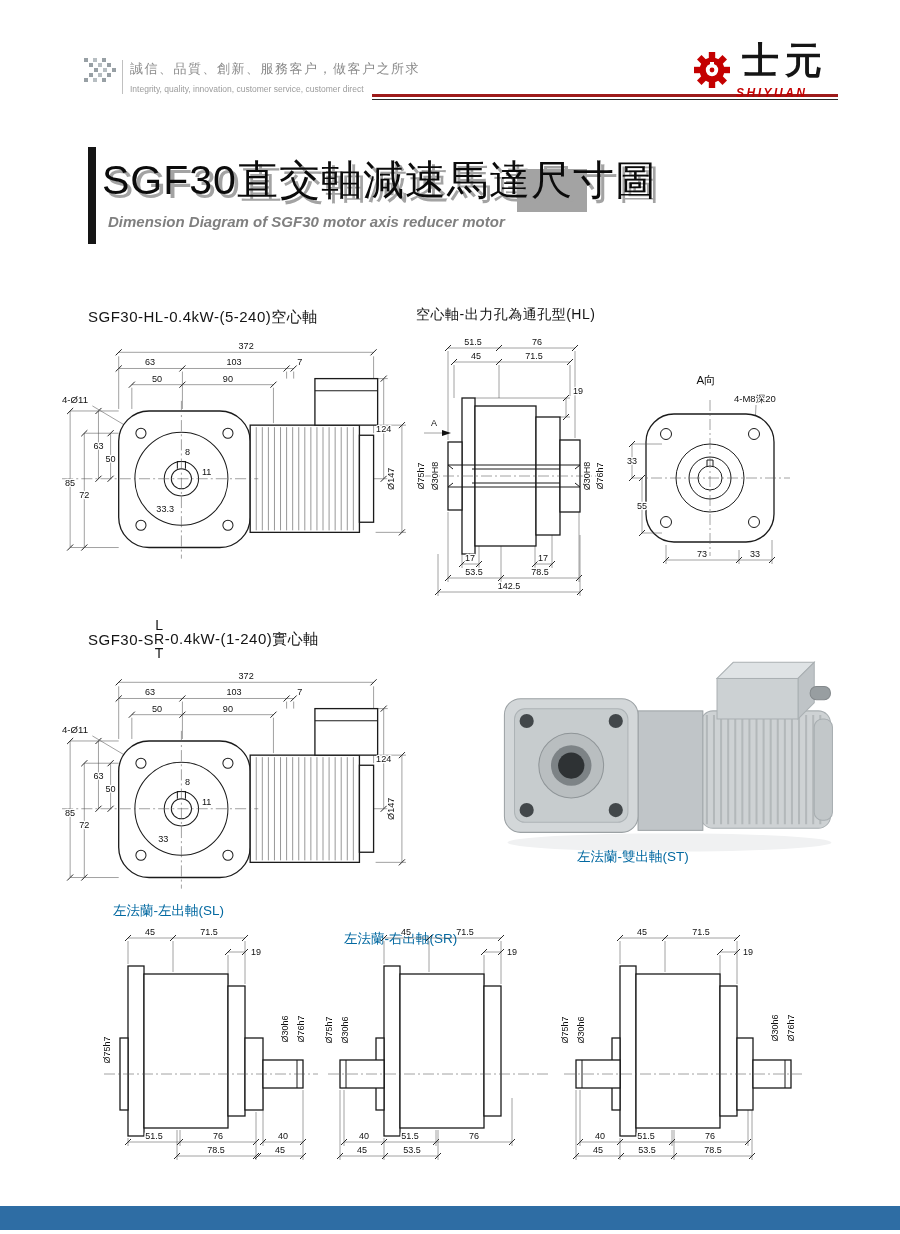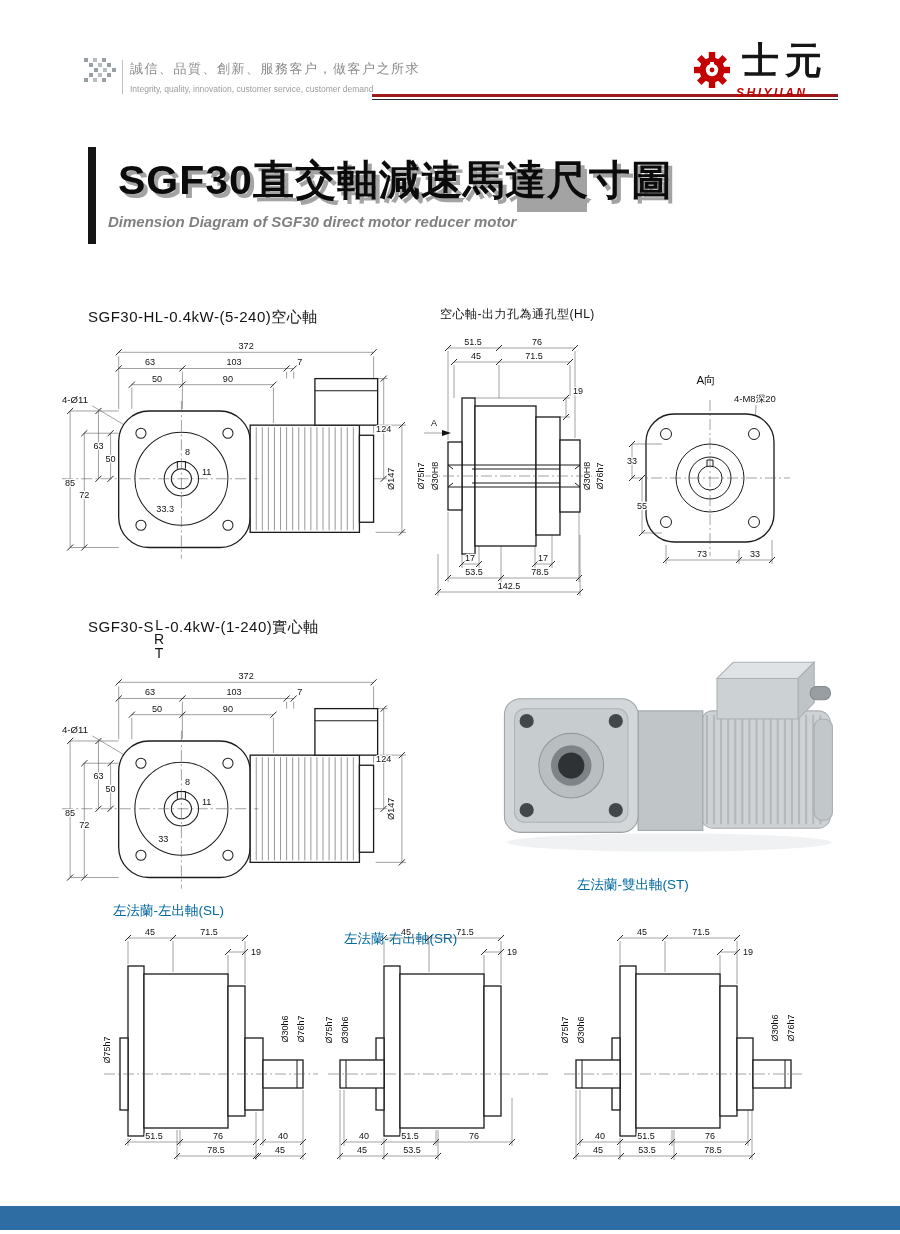--- a/index.html
+++ b/index.html
@@ -21,26 +21,26 @@
   .slogan-cn{position:absolute;left:130px;top:60px;font-size:13px;color:#8a8a8a;letter-spacing:1.5px}
   .slogan-en{position:absolute;left:130px;top:84px;font-size:8.5px;color:#9c9c9c}
   .hdr-divider{position:absolute;left:122px;top:60px;width:1px;height:34px;background:#c0c0c0}
   .rule-red{position:absolute;left:372px;top:94px;width:466px;height:3px;background:#9e1b1b}
   .rule-dark{position:absolute;left:372px;top:99px;width:466px;height:1px;background:#2a2a2a}
   .brand-cn{position:absolute;left:742px;top:36px;font-size:37px;font-weight:700;color:#151515;letter-spacing:6px}
   .brand-en{position:absolute;left:736px;top:86px;font-size:12px;font-weight:700;font-style:italic;color:#c40000;letter-spacing:2.5px}
   
   .title-bar{position:absolute;left:88px;top:147px;width:8px;height:97px;background:#151515}
   .title-slab{position:absolute;left:517px;top:169px;width:70px;height:43px;background:#a3a3a3}
-  .title-main{position:absolute;left:118px;top:153px;font-size:41px;font-weight:700;color:#0b0b0b;letter-spacing:1px;text-shadow:4px 4px 0 #a3a3a3;z-index:2}
+  .title-main{position:absolute;left:102px;top:153px;font-size:41px;font-weight:400;color:#0b0b0b;letter-spacing:1px;text-shadow:4px 4px 0 #a3a3a3;z-index:2}
   .title-sub{position:absolute;left:108px;top:213px;font-size:15px;font-weight:bold;font-style:italic;color:#808080}
   
   .sec-label{position:absolute;font-size:15px;color:#141414;letter-spacing:.5px}
   .small-label{position:absolute;font-size:13.5px;color:#0369a1}
-  .sr-label{display:flex;align-items:flex-start}
+  .sr-label{display:flex;align-items:center}
   .lrt{display:inline-flex;flex-direction:column;line-height:14px;font-size:14px;text-align:center}
   .footer-bar{position:absolute;left:0;top:1206px;width:900px;height:24px;background:#2e6da4}
 </style>
 </head>
 <body>
 
 <div class="page">
 
   <svg class="draw" style="left:84px;top:56px;width:46px;height:32px" viewBox="0 0 46 32">
     <g fill="#98a0a5">
@@ -56,21 +56,21 @@
         <rect x="9" y="22" width="4" height="4" fill="#b7bec2"></rect>
       <rect x="18" y="2" width="4" height="4"></rect>
         <rect x="23" y="7" width="4" height="4"></rect>
         <rect x="28" y="12" width="4" height="4"></rect>
         <rect x="23" y="17" width="4" height="4"></rect>
         <rect x="18" y="22" width="4" height="4"></rect>
     </g>
   </svg>
   <div class="hdr-divider"></div>
   <div class="slogan-cn">誠信、品質、創新、服務客户，做客户之所求</div>
-  <div class="slogan-en">Integrity, quality, innovation, customer service, customer demand</div>
+  <div class="slogan-en">Integrity, quality, innovation, customer service, customer direct</div>
   <div class="rule-red"></div>
   <div class="rule-dark"></div>
 
   <svg class="draw" style="left:688px;top:46px;width:48px;height:48px" viewBox="0 0 48 48">
     <g transform="translate(24,24)">
       <g fill="#c40000">
         <circle r="12.5"></circle>
         <rect x="-3.2" y="-18" width="6.4" height="7"></rect>
         <rect x="-3.2" y="-18" width="6.4" height="7" transform="rotate(45)"></rect>
         <rect x="-3.2" y="-18" width="6.4" height="7" transform="rotate(90)"></rect>
@@ -84,24 +84,24 @@
       <rect x="-2" y="-8" width="4" height="4.5" fill="#fff"></rect>
       <circle r="2.4" fill="#c40000"></circle>
     </g>
   </svg>
   <div class="brand-cn">士元</div>
   <div class="brand-en">SHIYUAN</div>
 
   <div class="title-bar"></div>
   <div class="title-slab"></div>
   <h1 class="title-main">SGF30直交軸減速馬達尺寸圖</h1>
-  <div class="title-sub">Dimension Diagram of SGF30 direct motor reducer motor</div>
+  <div class="title-sub">Dimension Diagram of SGF30 motor axis reducer motor</div>
 
   <div class="sec-label" style="left:88px;top:308px">SGF30-HL-0.4kW-(5-240)空心軸</div>
-  <div class="sec-label" style="left:440px;top:306px;font-size:12px">空心軸-出力孔為通孔型(HL)</div>
+  <div class="sec-label" style="left:416px;top:306px;font-size:14px">空心軸-出力孔為通孔型(HL)</div>
 
   <svg class="draw" style="left:58px;top:338px;width:352px;height:238px" viewBox="0 0 348 235">
     <g>
       <path class="dim" d="M60 14H312M60 30H233M73 46H213"></path>
       <path class="tick" d="M57 17l6-6M309 17l6-6M57 33l6-6M120 33l6-6M223 33l6-6M230 33l6-6M70 49l6-6M120 49l6-6M210 49l6-6"></path>
       <path class="thin" d="M60 18V70M312 18V94M123 33V70M226 33V40M233 33V40M73 49V70M213 49V84"></path>
       <path class="dim" d="M12 72V207M26 94V207M40 72V139M52 94V139"></path>
       <path class="tick" d="M9 75l6-6M9 210l6-6M23 97l6-6M23 210l6-6M37 75l6-6M37 142l6-6M49 97l6-6M49 142l6-6"></path>
       <path class="thin" d="M12 72H60M12 207H60M26 94H60M34 67L76 92"></path>
       <path class="tick" d="M76 92l-8-3"></path>
@@ -293,21 +293,21 @@
       <circle cx="34" cy="168" r="7" fill="#42474a"></circle>
         <circle cx="122" cy="168" r="7" fill="#42474a"></circle>
       <circle cx="78" cy="124" r="32" fill="#b9bec0" stroke="#8f9598"></circle>
       <circle cx="78" cy="124" r="20" fill="#7d8386"></circle>
       <circle cx="78" cy="124" r="13" fill="#2e3234"></circle>
     </g>
   </svg>
 
   <div class="small-label" style="left:113px;top:902px">左法蘭-左出軸(SL)</div>
   <div class="small-label" style="left:344px;top:930px">左法蘭-右出軸(SR)</div>
-  <div class="small-label" style="left:577px;top:876px">左法蘭-雙出軸(ST)</div>
+  <div class="small-label" style="left:577px;top:848px">左法蘭-雙出軸(ST)</div>
 
   <svg class="draw" style="left:88px;top:926px;width:238px;height:248px" viewBox="0 0 238 248">
     <g>
       <path class="dim" d="M40 12H157M140 26H157"></path>
       <path class="tick" d="M37 15l6-6M82 15l6-6M154 15l6-6M137 29l6-6M154 29l6-6"></path>
       <path class="thin" d="M40 15V38M85 15V46M157 15V58M140 29V58"></path>
       <path class="dim" d="M40 216H168M175 216H215M89 230H168M170 230H215"></path>
       <path class="tick" d="M37 219l6-6M89 219l6-6M165 219l6-6M172 219l6-6M212 219l6-6M86 233l6-6M165 233l6-6M167 233l6-6M212 233l6-6"></path>
       <path class="thin" d="M40 212V220M92 204V220M168 186V234M175 164V220M215 164V234M89 204V234"></path>
     </g>

